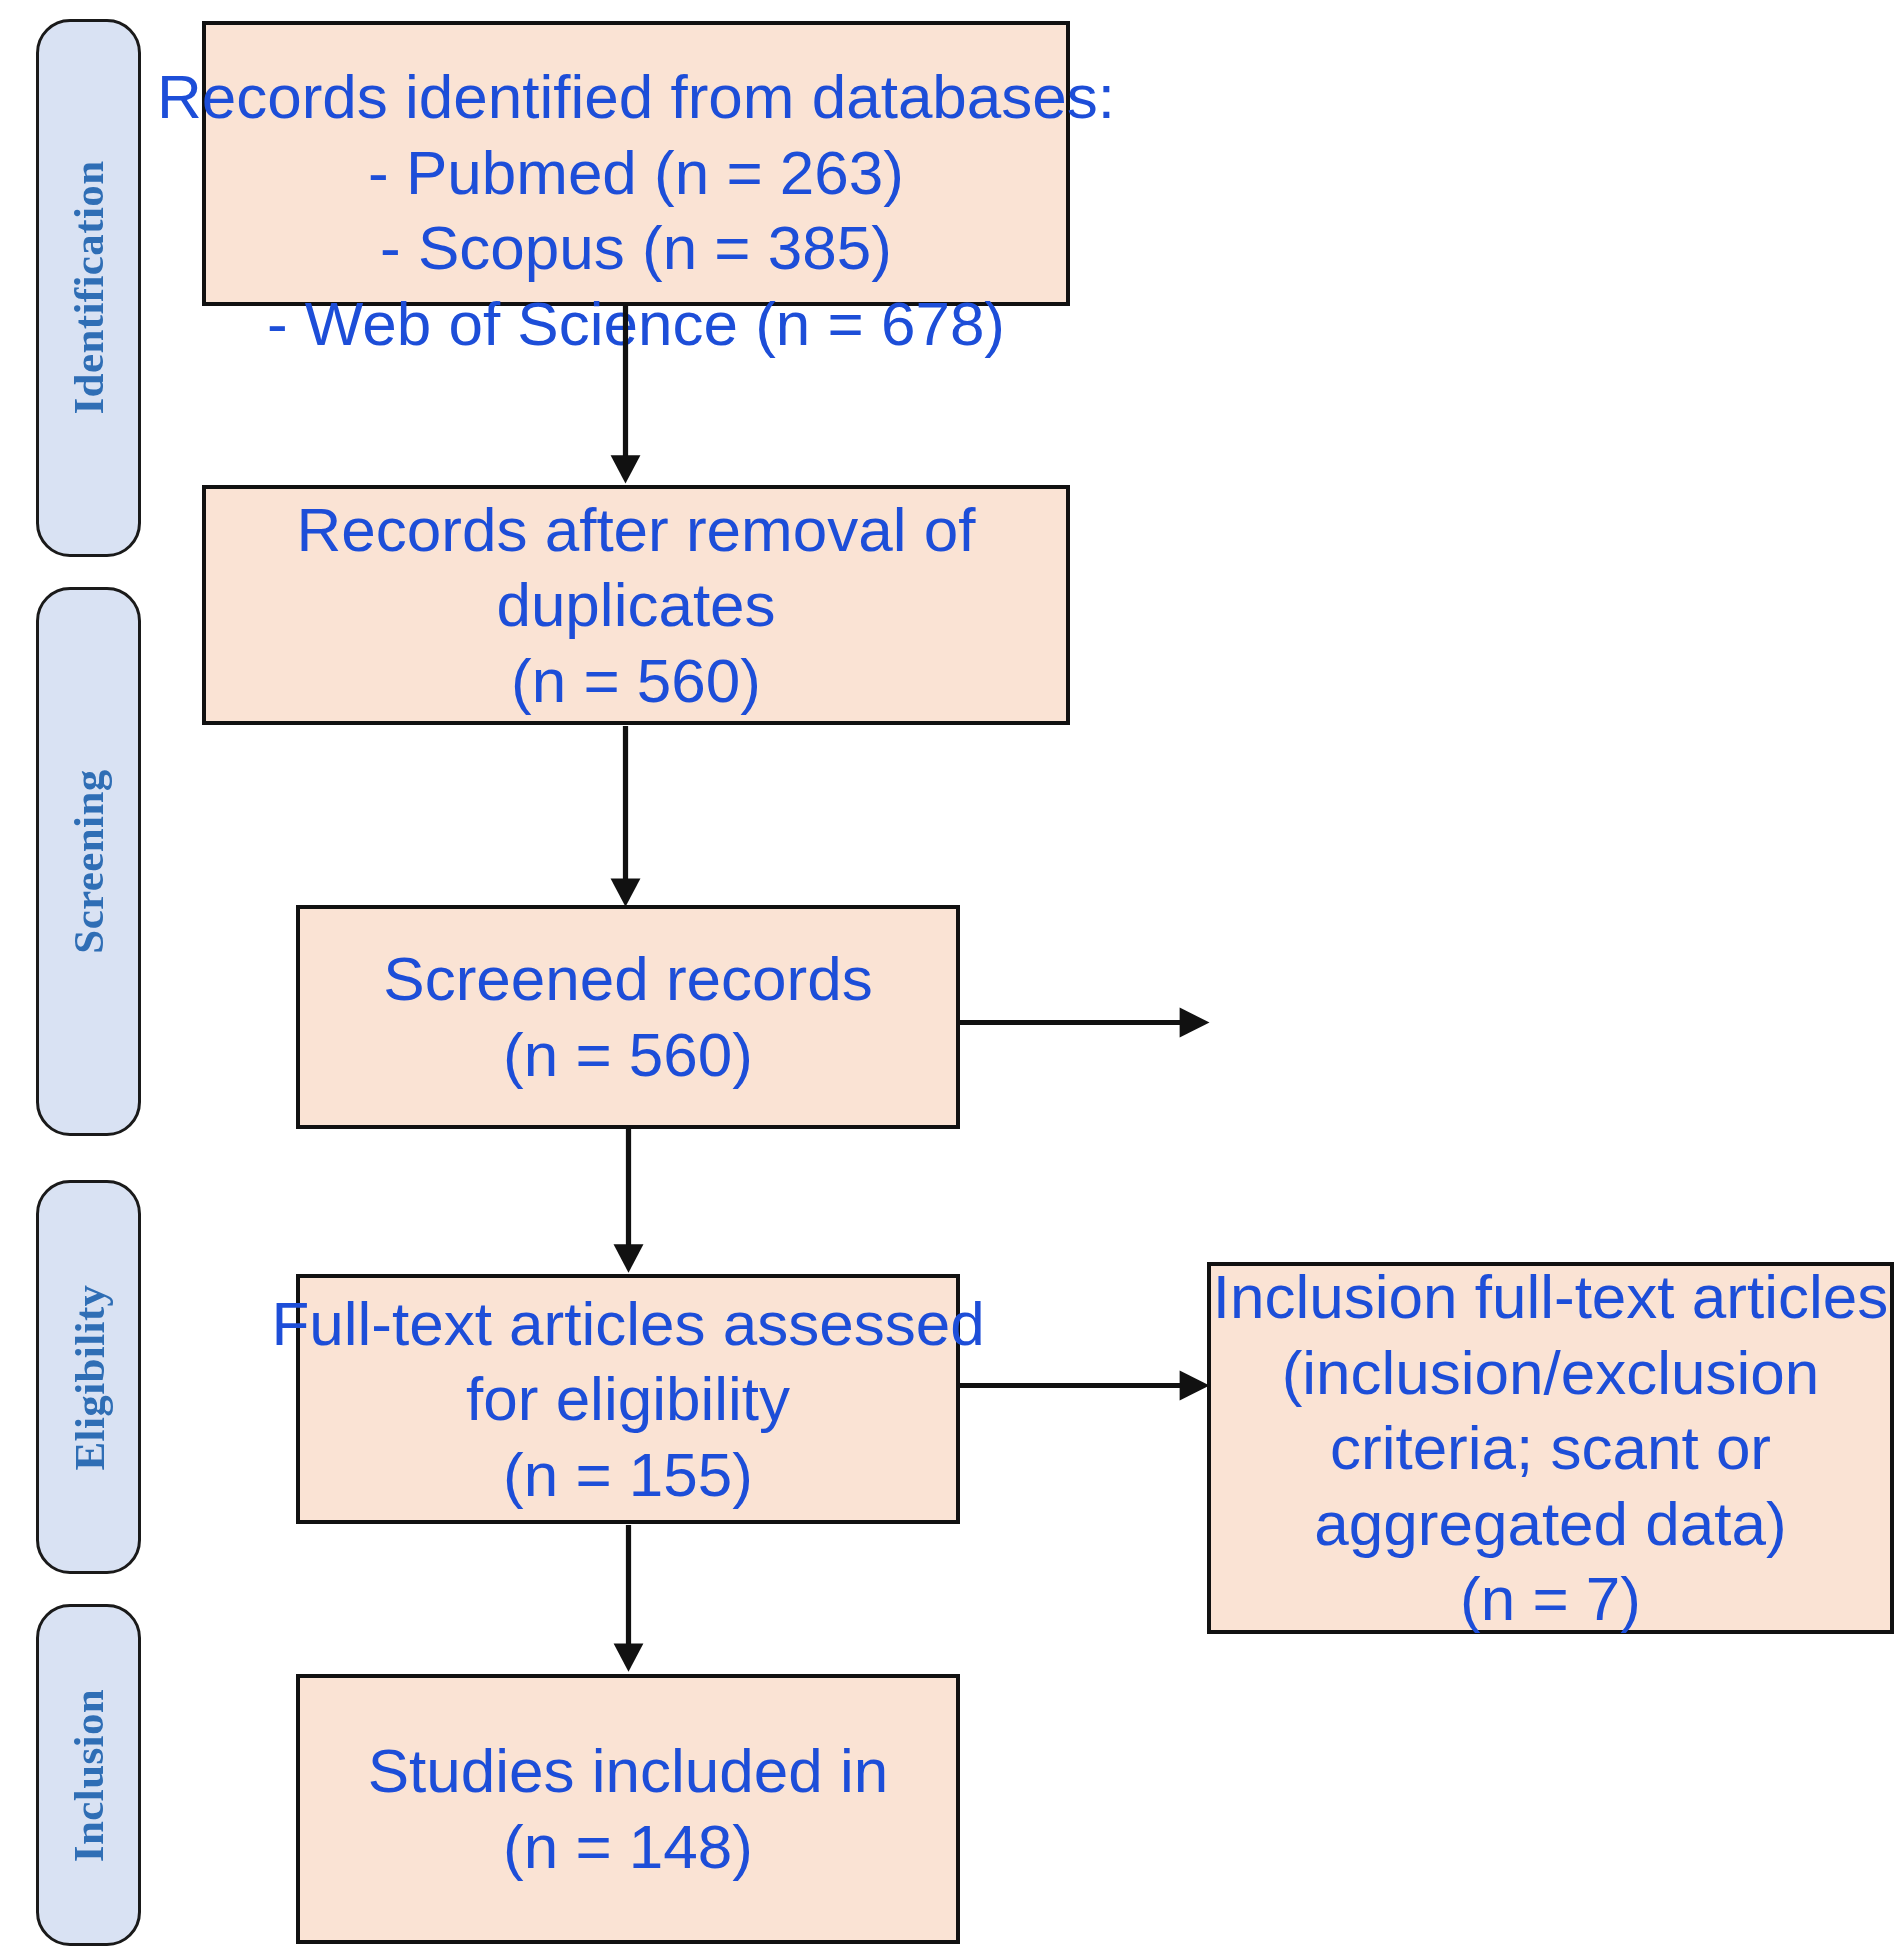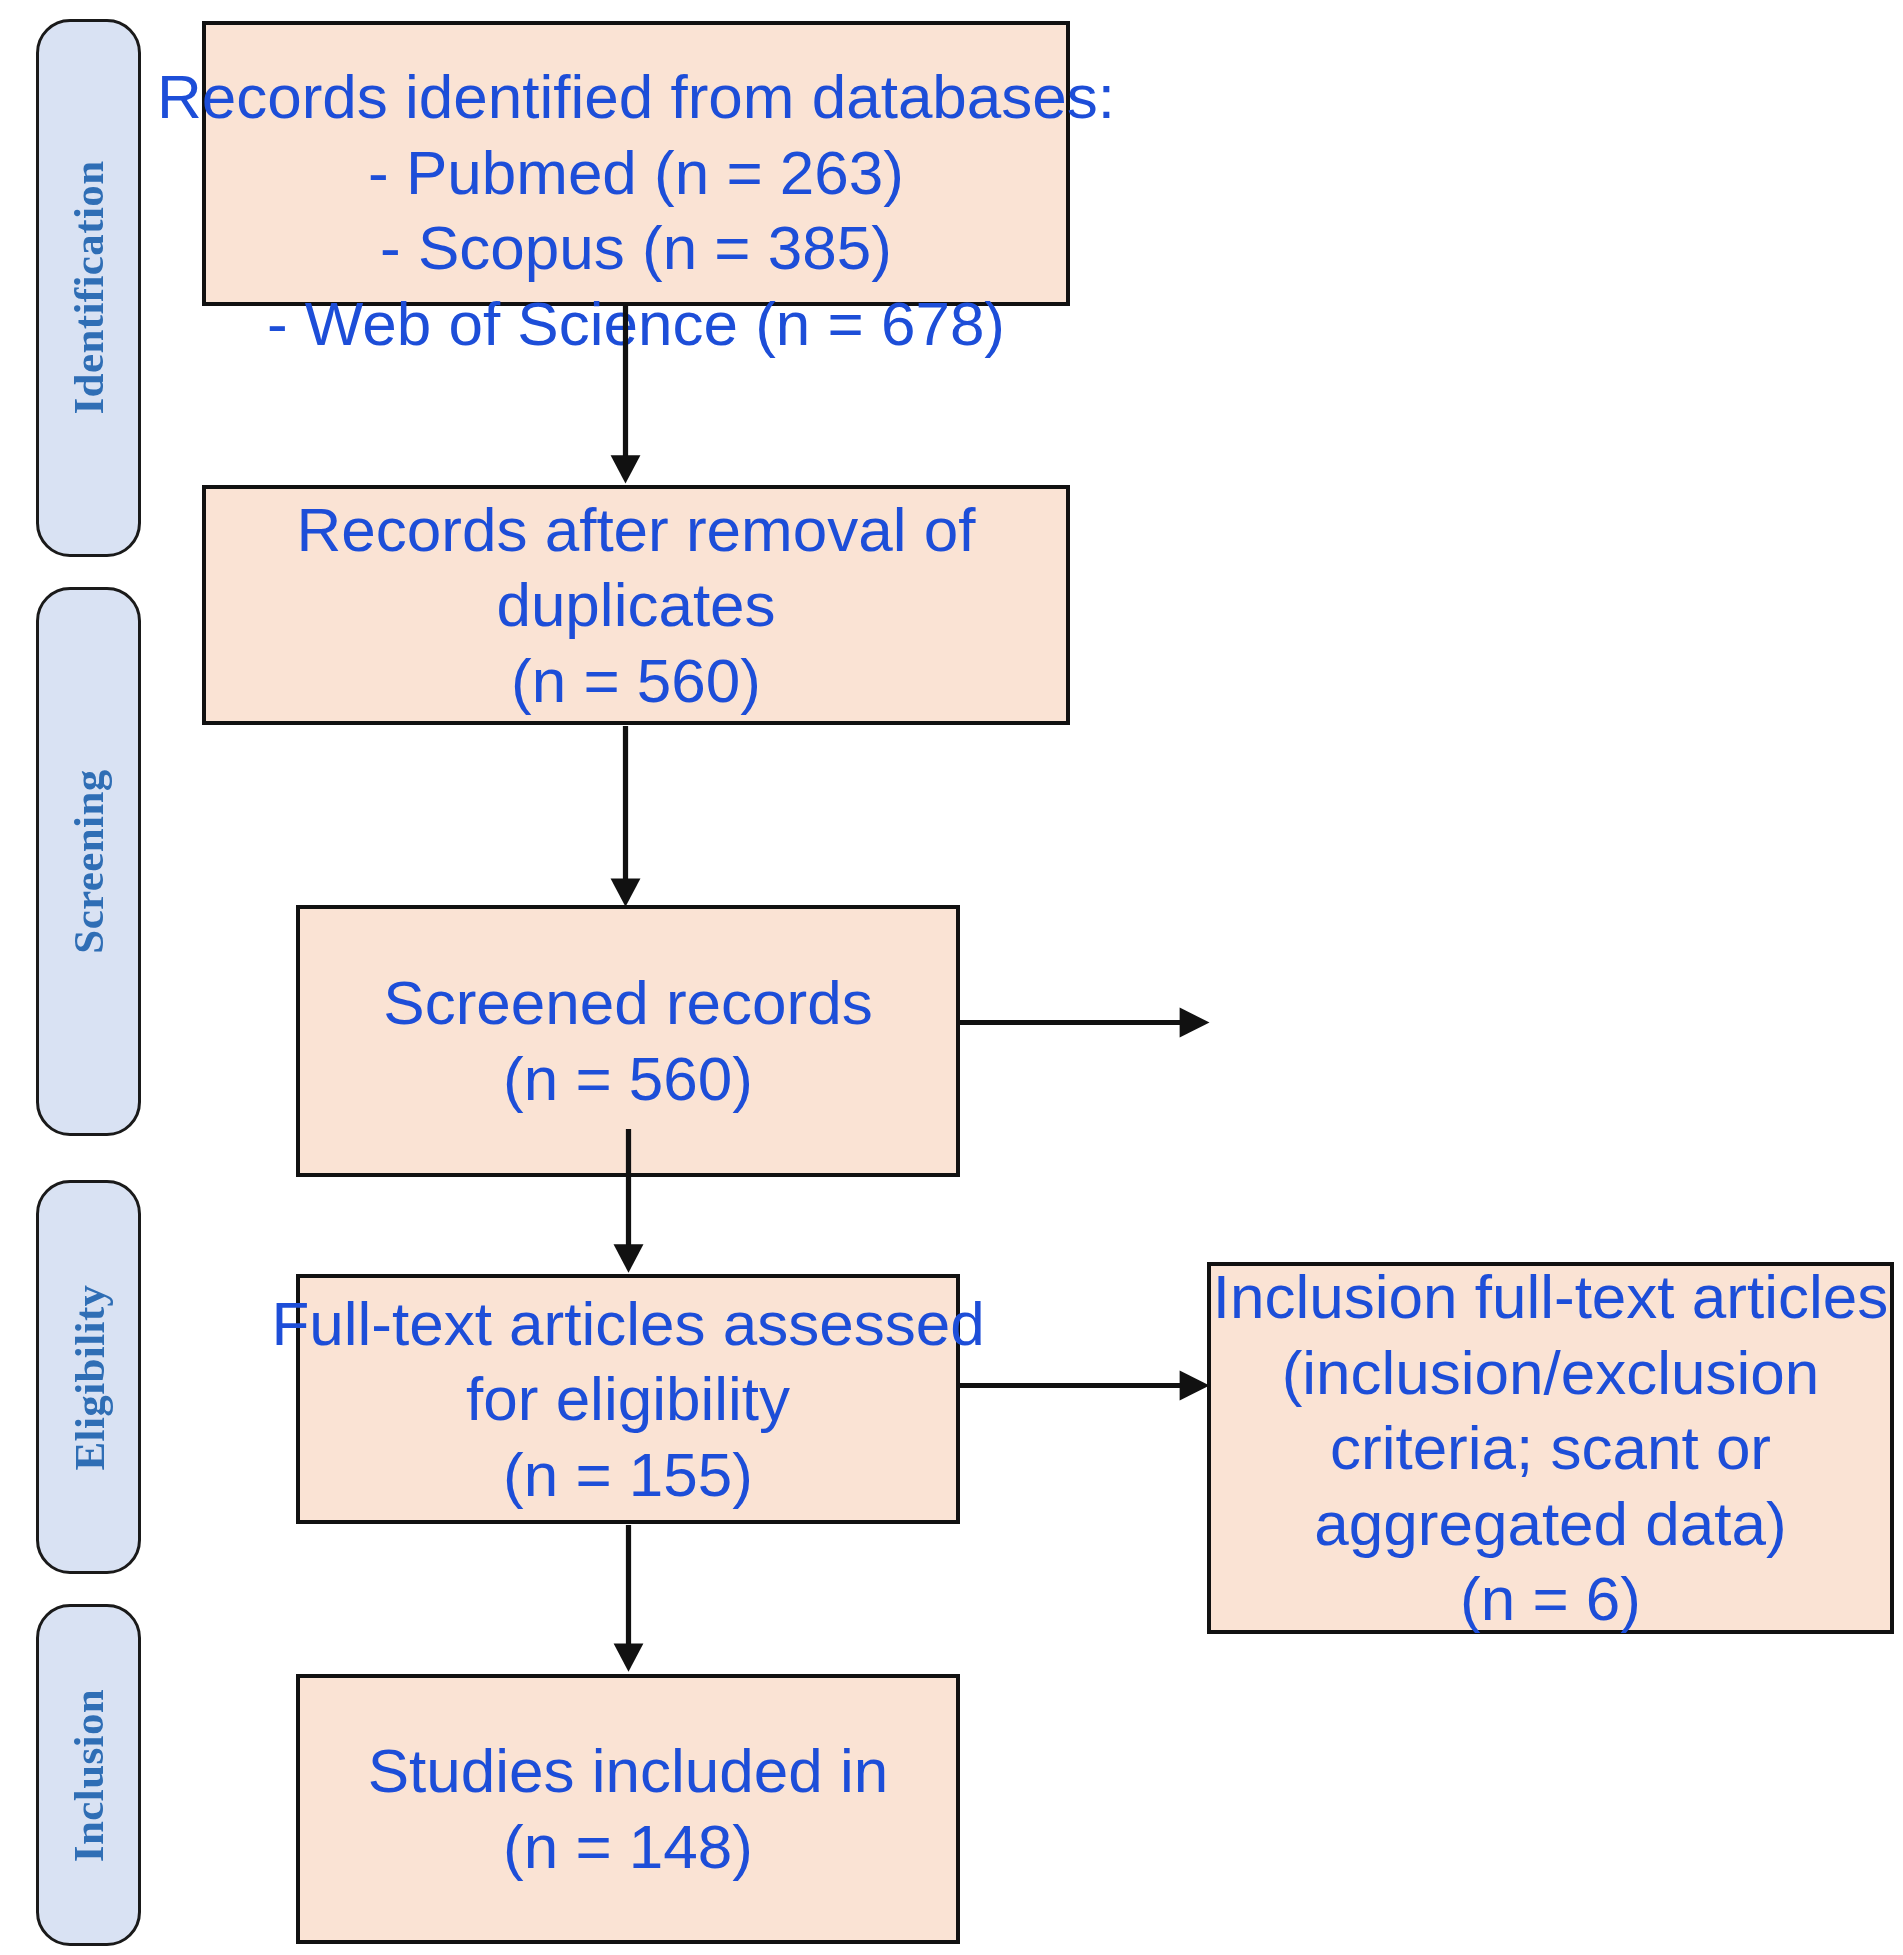--- a/index.html
+++ b/index.html
@@ -117,21 +117,21 @@
     <div class="flow-line">(n = 560)</div>
   </div>
 
   <div class="conn" style="left:603px; top:726px; width:45px; height:183px;">
     <svg width="45" height="183" viewBox="0 0 60 245" aria-hidden="true">
       <line x1="30" y1="0" x2="30" y2="215" stroke="#111111" stroke-width="7"></line>
       <polygon points="30,242 10,204 50,204" fill="#111111"></polygon>
     </svg>
   </div>
 
-  <div class="flow-box" style="left:296px; top:905px; width:664px; height:272px;">
+  <div class="flow-box" style="left:296px; top:905px; width:664px; height:224px;">
     <div class="flow-line">Screened records</div>
     <div class="flow-line">(n = 560)</div>
   </div>
 
 
   <div class="conn" style="left:960px; top:1000px; width:254px; height:45px;">
     <svg width="254" height="45" viewBox="0 0 340 60" aria-hidden="true">
       <line x1="0" y1="30" x2="305" y2="30" stroke="#111111" stroke-width="7"></line>
       <polygon points="334,30 294,10 294,50" fill="#111111"></polygon>
     </svg>
@@ -148,21 +148,21 @@
     <div class="flow-line">Full-text articles assessed</div>
     <div class="flow-line">for eligibility</div>
     <div class="flow-line">(n = 155)</div>
   </div>
 
   <div class="flow-box" style="left:1207px; top:1262px; width:687px; height:372px;">
     <div class="flow-line">Inclusion full-text articles</div>
     <div class="flow-line">(inclusion/exclusion</div>
     <div class="flow-line">criteria; scant or</div>
     <div class="flow-line">aggregated data)</div>
-    <div class="flow-line">(n = 6)</div>
+    <div class="flow-line">(n = 7)</div>
   </div>
 
   <div class="conn" style="left:960px; top:1363px; width:254px; height:45px;">
     <svg width="254" height="45" viewBox="0 0 340 60" aria-hidden="true">
       <line x1="0" y1="30" x2="305" y2="30" stroke="#111111" stroke-width="7"></line>
       <polygon points="334,30 294,10 294,50" fill="#111111"></polygon>
     </svg>
   </div>
 
   <div class="conn" style="left:606px; top:1525px; width:45px; height:149px;">

